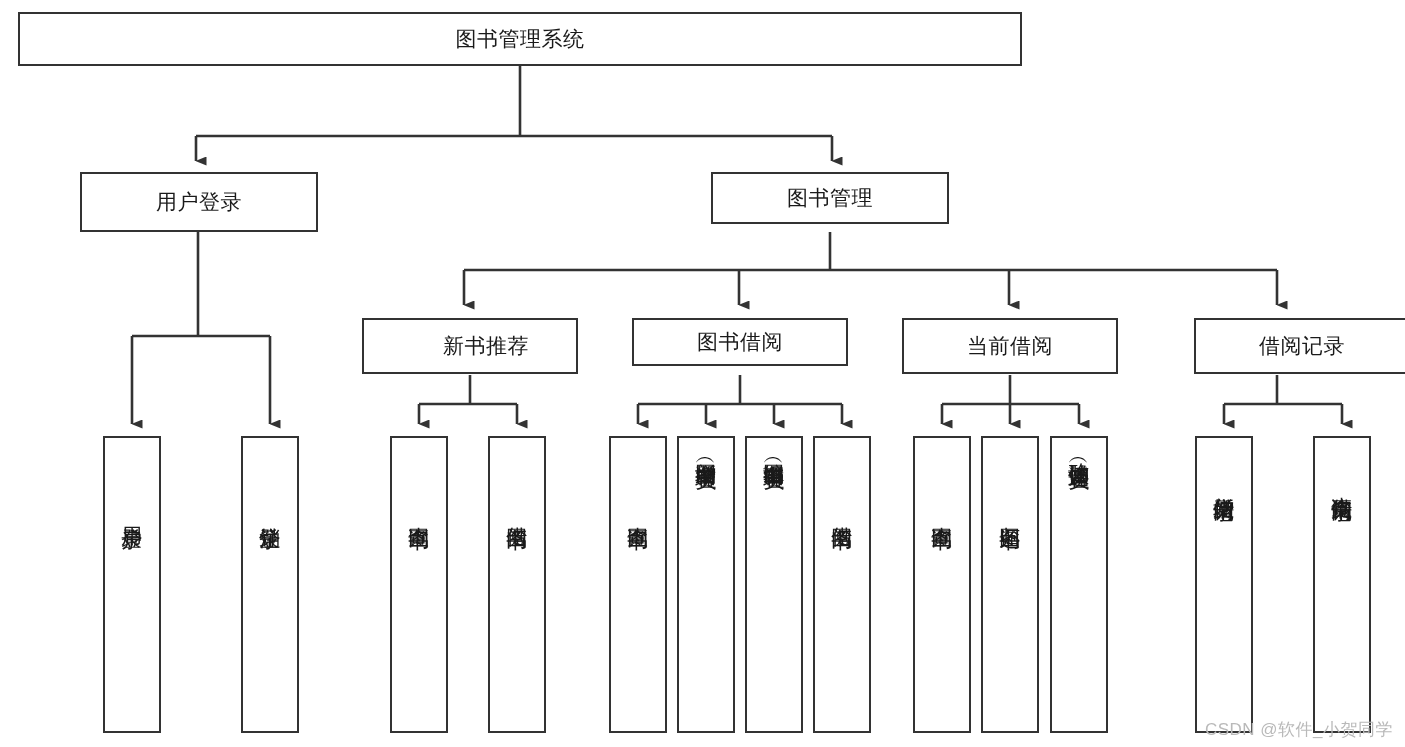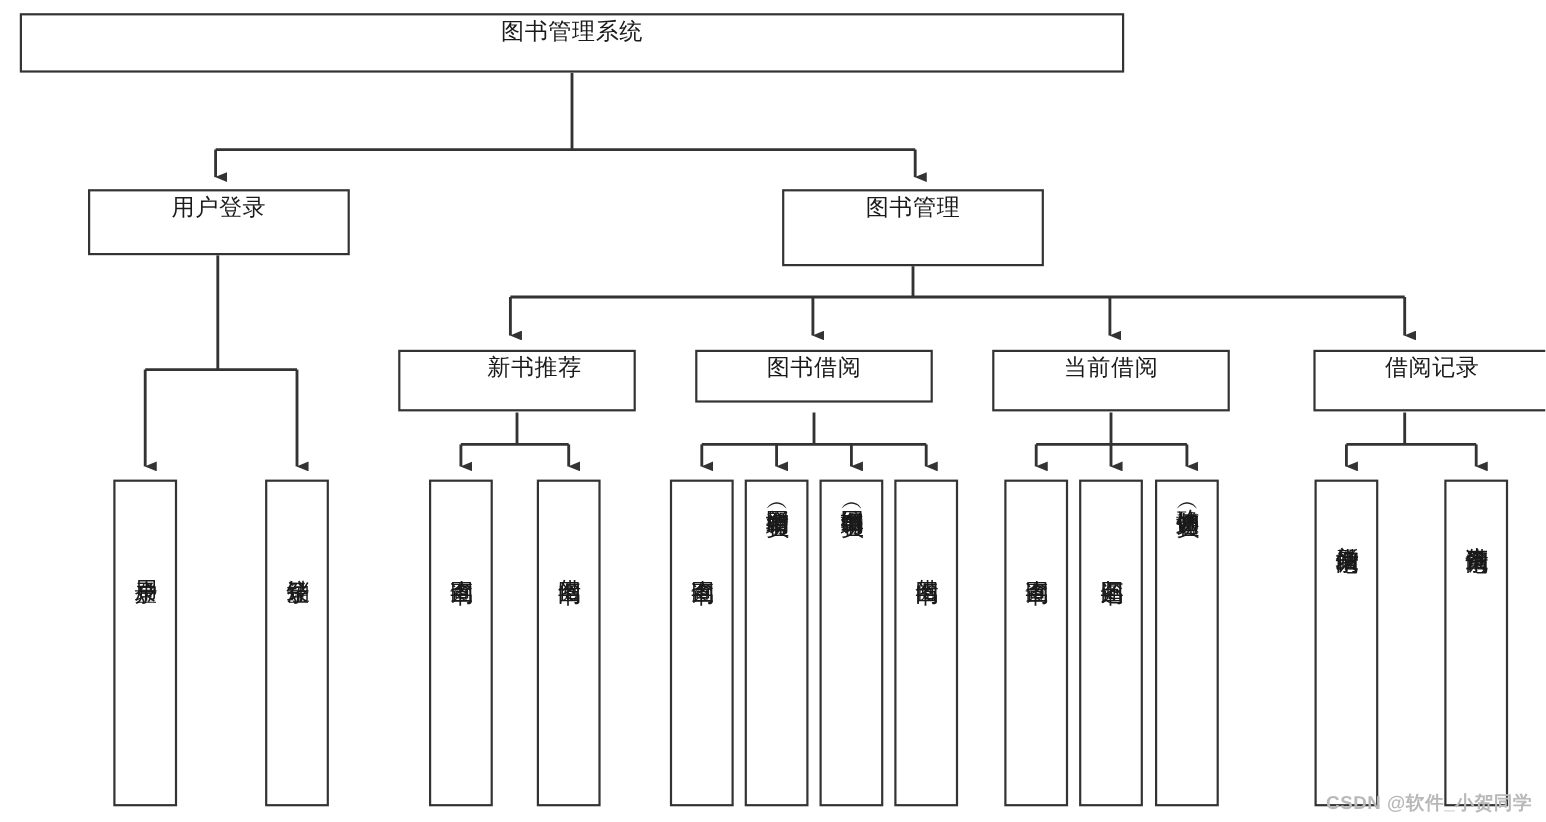--- a/index.html
+++ b/index.html
@@ -23,20 +23,21 @@
     top: 0;
     width: 1405px;
     height: 747px;
   }
   .node {
     position: absolute;
     box-sizing: border-box;
     border: 2px solid #333333;
     background: #ffffff;
     display: flex;
+    align-items: center;
     justify-content: center;
     color: #1a1a1a;
   }
   .node.horiz {
     font-size: 21px;
     letter-spacing: 0.5px;
   }
   .node.vert {
     align-items: flex-start;
     justify-content: center;
@@ -56,21 +57,20 @@
   .vert.med .vlabel { margin-top: 42px; }
   .watermark {
     position: absolute;
     right: 12px;
     bottom: 6px;
     font-size: 17px;
     color: #b9b9b9;
     letter-spacing: 0.5px;
     white-space: nowrap;
     pointer-events: none;
-    font-weight: bold;
   }
 </style>
 </head>
 <body>
 
 <div id="stage">
 
   <svg id="wires" viewBox="0 0 1405 747">
     <defs>
       <marker id="arrow" markerWidth="9" markerHeight="11" refX="4.5" refY="10.5" orient="auto" markerUnits="userSpaceOnUse">
@@ -121,21 +121,21 @@
     </g>
   </svg>
 
   <div class="node horiz" style="left:18px; top:12px; width:1004px; height:54px;">
     <span>图书管理系统</span>
   </div>
 
   <div class="node horiz" style="left:80px; top:172px; width:238px; height:60px;">
     <span>用户登录</span>
   </div>
-  <div class="node horiz" style="left:711px; top:172px; width:238px; height:70px;">
+  <div class="node horiz" style="left:711px; top:172px; width:238px; height:52px;">
     <span>图书管理</span>
   </div>
 
   <div class="node horiz" style="left:362px; top:318px; width:216px; height:56px;padding-left:32px;">
     <span>新书推荐</span>
   </div>
   <div class="node horiz" style="left:632px; top:318px; width:216px; height:48px;">
     <span>图书借阅</span>
   </div>
   <div class="node horiz" style="left:902px; top:318px; width:216px; height:56px;">

